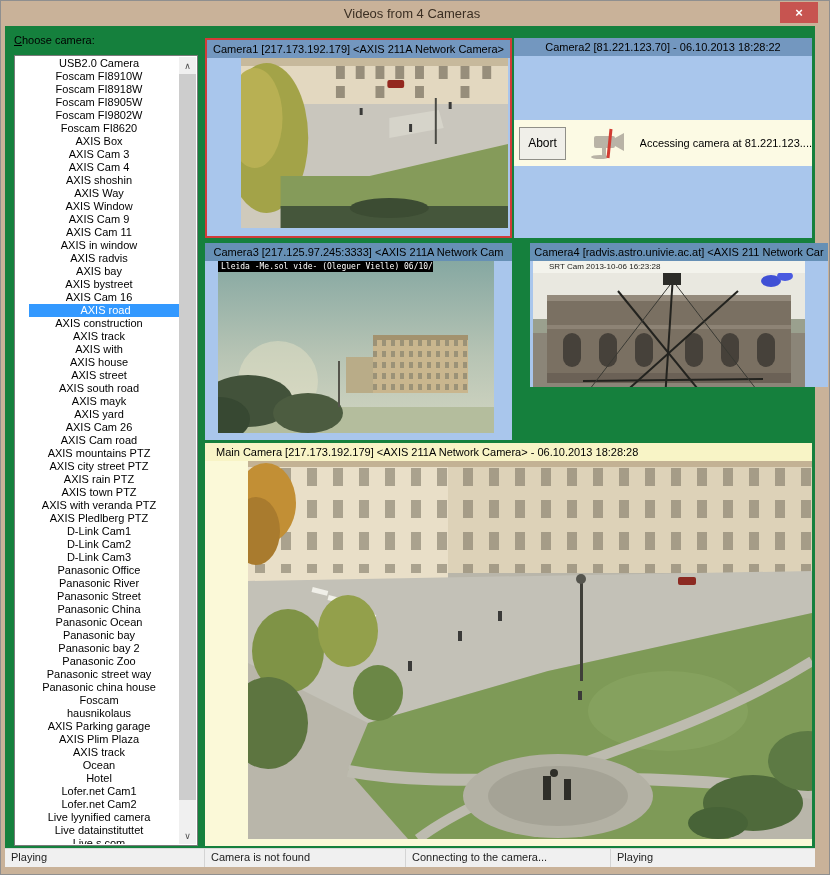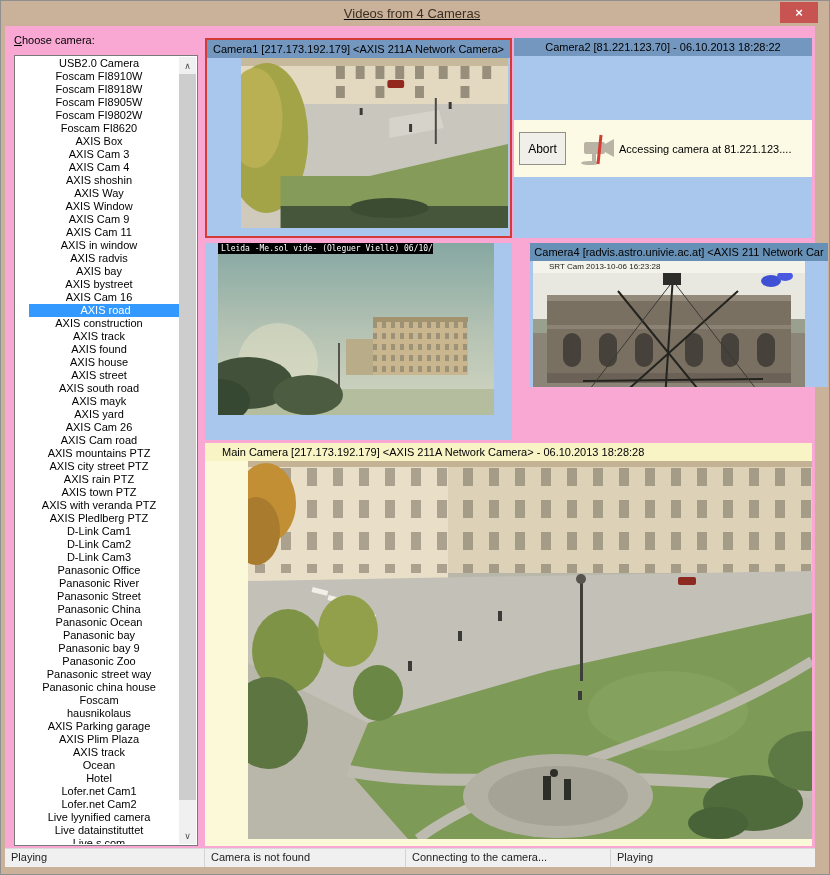--- a/index.html
+++ b/index.html
@@ -1,21 +1,21 @@
 <!DOCTYPE html>
 <html><head>
 <meta charset="utf-8">
 <style>
   html,body{margin:0;padding:0;background:#6b6b6b;font-family:"Liberation Sans",sans-serif;}
   .window{position:relative;width:830px;height:875px;background:#c9b299;overflow:hidden;box-shadow:0 0 0 1px #8f8f8f inset;}
-  .titlebar{position:absolute;left:0;top:0;width:824px;height:26px;display:flex;align-items:center;justify-content:center;text-decoration:underline;}
+  .titlebar{position:absolute;left:0;top:0;width:824px;height:26px;display:flex;align-items:center;justify-content:center;}
   .title{font-size:13px;color:#3b2f23;}
   .close-button{position:absolute;right:6px;top:2px;width:38px;height:21px;background:#c75450;border:none;color:#fff;
     font-size:13px;font-weight:bold;line-height:20px;text-align:center;padding:0;cursor:default;font-family:"Liberation Sans",sans-serif;}
-  .content{position:absolute;left:5px;top:26px;width:810px;height:840px;background:#f9a8d4;}
+  .content{position:absolute;left:5px;top:26px;width:810px;height:840px;background:#15803d;}
 
   
   .choose-label{position:absolute;left:9px;top:8px;font-size:11px;color:#000;}
   .choose-label .u{text-decoration:underline;}
   .listbox{position:absolute;left:9px;top:29px;width:184px;height:791px;background:#fff;border:1px solid #7a7a7a;box-sizing:border-box;text-align:center;}
   .list-items{position:absolute;top:1px;left:1px;right:18px;bottom:1px;overflow:hidden;}
   .list-item{height:13px;line-height:13px;font-size:11px;color:#000;padding-left:3px;white-space:nowrap;overflow:hidden;}
   .list-item.selected{background:#3399ff;color:#fff;margin-left:13px;}
   .scrollbar{position:absolute;top:1px;right:1px;bottom:1px;width:17px;background:#f0f0f0;}
   .sb-btn{position:absolute;left:0;width:17px;height:17px;display:flex;align-items:center;justify-content:center;
@@ -26,35 +26,35 @@
   
   .panel{position:absolute;display:flex;flex-direction:column;box-sizing:border-box;}
   .panel-cam1{left:200px;top:12px;width:307px;height:200px;border:2px solid #d23b38;}
   .panel-cam2{left:509px;top:12px;width:298px;height:200px;}
   .panel-cam3{left:200px;top:217px;width:307px;height:197px;}
   .panel-cam4{left:525px;top:217px;width:298px;height:144px;}
   .panel-main{left:200px;top:417px;width:607px;height:403px;}
   .cam-header{flex:none;height:18px;line-height:18px;font-size:11px;color:#000;text-align:center;white-space:nowrap;overflow:hidden;}
   .hdr-blue{background:#7397bf;}
   .hdr-blue2{background:#6690b5;}
-  .hdr-yellow{background:#f8f4c6;text-align:left;padding-left:17px;}
+  .hdr-yellow{background:#f8f4c6;text-align:left;padding-left:11px;}
   .cam-body{flex:1;position:relative;background:#a9c6ec;overflow:hidden;}
   .body-yellow{background:#fbf9d8;}
   .video{position:absolute;display:block;}
   .v-cam1{left:34px;top:0;width:267px;height:170px;}
   .v-cam3{left:13px;top:0;width:276px;height:172px;}
   .v-cam4{left:3px;top:0;width:272px;height:172px;}
   .v-main{left:43px;top:0;width:564px;height:378px;}
   .overlay-black{position:absolute;left:13px;top:0;width:212px;height:11px;background:#000;color:#fff;
     font-family:"DejaVu Sans Mono",monospace;font-size:8px;line-height:11px;padding-left:3px;white-space:nowrap;overflow:hidden;}
   .overlay-white{position:absolute;left:3px;top:0;width:272px;height:12px;background:#f3f3ec;color:#22221e;box-sizing:border-box;
     font-family:Liberation Sans, sans-serif;font-size:8px;line-height:12px;padding-left:16px;white-space:nowrap;overflow:hidden;}
 
   
-  .connect-strip{position:absolute;left:0;top:64px;width:100%;height:57px;background:#fcfae4;display:flex;align-items:center;}
+  .connect-strip{position:absolute;left:0;top:64px;width:100%;height:46px;background:#fcfae4;display:flex;align-items:center;justify-content:space-between;}
   .abort-button{margin-left:5px;width:47px;height:33px;background:#f0efe9;border:1px solid #908f88;
     font-size:12px;color:#000;font-family:"Liberation Sans",sans-serif;}
   .cam-offline-icon{margin-left:15px;width:38px;height:32px;flex:none;}
   .connect-msg{font-size:11px;color:#000;white-space:nowrap;overflow:hidden;}
 
   
   .statusbar{position:absolute;left:0;top:822px;width:810px;height:18px;background:#f0f0f0;border-top:1px solid #dadada;
     display:grid;grid-template-columns:200px 201px 205px 1fr;}
   .status-cell{font-size:11px;line-height:17px;color:#222;padding-left:6px;white-space:nowrap;overflow:hidden;
     border-right:1px solid #d4d4d4;}
@@ -93,21 +93,21 @@
           <div class="list-item">AXIS Cam 9</div>
           <div class="list-item">AXIS Cam 11</div>
           <div class="list-item">AXIS in window</div>
           <div class="list-item">AXIS radvis</div>
           <div class="list-item">AXIS bay</div>
           <div class="list-item">AXIS bystreet</div>
           <div class="list-item">AXIS Cam 16</div>
           <div class="list-item selected">AXIS road</div>
           <div class="list-item">AXIS construction</div>
           <div class="list-item">AXIS track</div>
-          <div class="list-item">AXIS found</div>
+          <div class="list-item">AXIS with</div>
           <div class="list-item">AXIS house</div>
           <div class="list-item">AXIS street</div>
           <div class="list-item">AXIS south road</div>
           <div class="list-item">AXIS mayk</div>
           <div class="list-item">AXIS yard</div>
           <div class="list-item">AXIS Cam 26</div>
           <div class="list-item">AXIS Cam road</div>
           <div class="list-item">AXIS mountains PTZ</div>
           <div class="list-item">AXIS city street PTZ</div>
           <div class="list-item">AXIS rain PTZ</div>
@@ -116,21 +116,21 @@
           <div class="list-item">AXIS Pledlberg PTZ</div>
           <div class="list-item">D-Link Cam1</div>
           <div class="list-item">D-Link Cam2</div>
           <div class="list-item">D-Link Cam3</div>
           <div class="list-item">Panasonic Office</div>
           <div class="list-item">Panasonic River</div>
           <div class="list-item">Panasonic Street</div>
           <div class="list-item">Panasonic China</div>
           <div class="list-item">Panasonic Ocean</div>
           <div class="list-item">Panasonic bay</div>
-          <div class="list-item">Panasonic bay 9</div>
+          <div class="list-item">Panasonic bay 2</div>
           <div class="list-item">Panasonic Zoo</div>
           <div class="list-item">Panasonic street way</div>
           <div class="list-item">Panasonic china house</div>
           <div class="list-item">Foscam</div>
           <div class="list-item">hausnikolaus</div>
           <div class="list-item">AXIS Parking garage</div>
           <div class="list-item">AXIS Plim Plaza</div>
           <div class="list-item">AXIS track</div>
           <div class="list-item">Ocean</div>
           <div class="list-item">Hotel</div>
@@ -199,20 +199,21 @@
               <ellipse cx="9" cy="30" rx="9" ry="2"></ellipse>
             </g>
             <line x1="20" y1="2" x2="17" y2="31" stroke="#d23c32" stroke-width="3"></line>
           </svg>
           <span class="connect-msg">Accessing camera at 81.221.123....</span>
         </div>
       </div>
     </div>
 
     <div class="panel panel-cam3">
+      <div class="cam-header hdr-blue2">Camera3 [217.125.97.245:3333] &lt;AXIS 211A Network Cam</div>
       <div class="cam-body">
         <svg class="video v-cam3" viewBox="0 0 276 172" preserveAspectRatio="none">
           <defs>
             <linearGradient id="sky3" x1="0" y1="0" x2="0" y2="1">
               <stop offset="0" stop-color="#86a8a2"></stop>
                 <stop offset="0.55" stop-color="#b7c4b4"></stop>
                 <stop offset="1" stop-color="#d3d6c2"></stop>
             </linearGradient>
             <pattern id="win3" width="9" height="11" patternUnits="userSpaceOnUse">
               <rect x="2" y="2" width="4" height="6" fill="#6d6d60" opacity="0.5"></rect>

